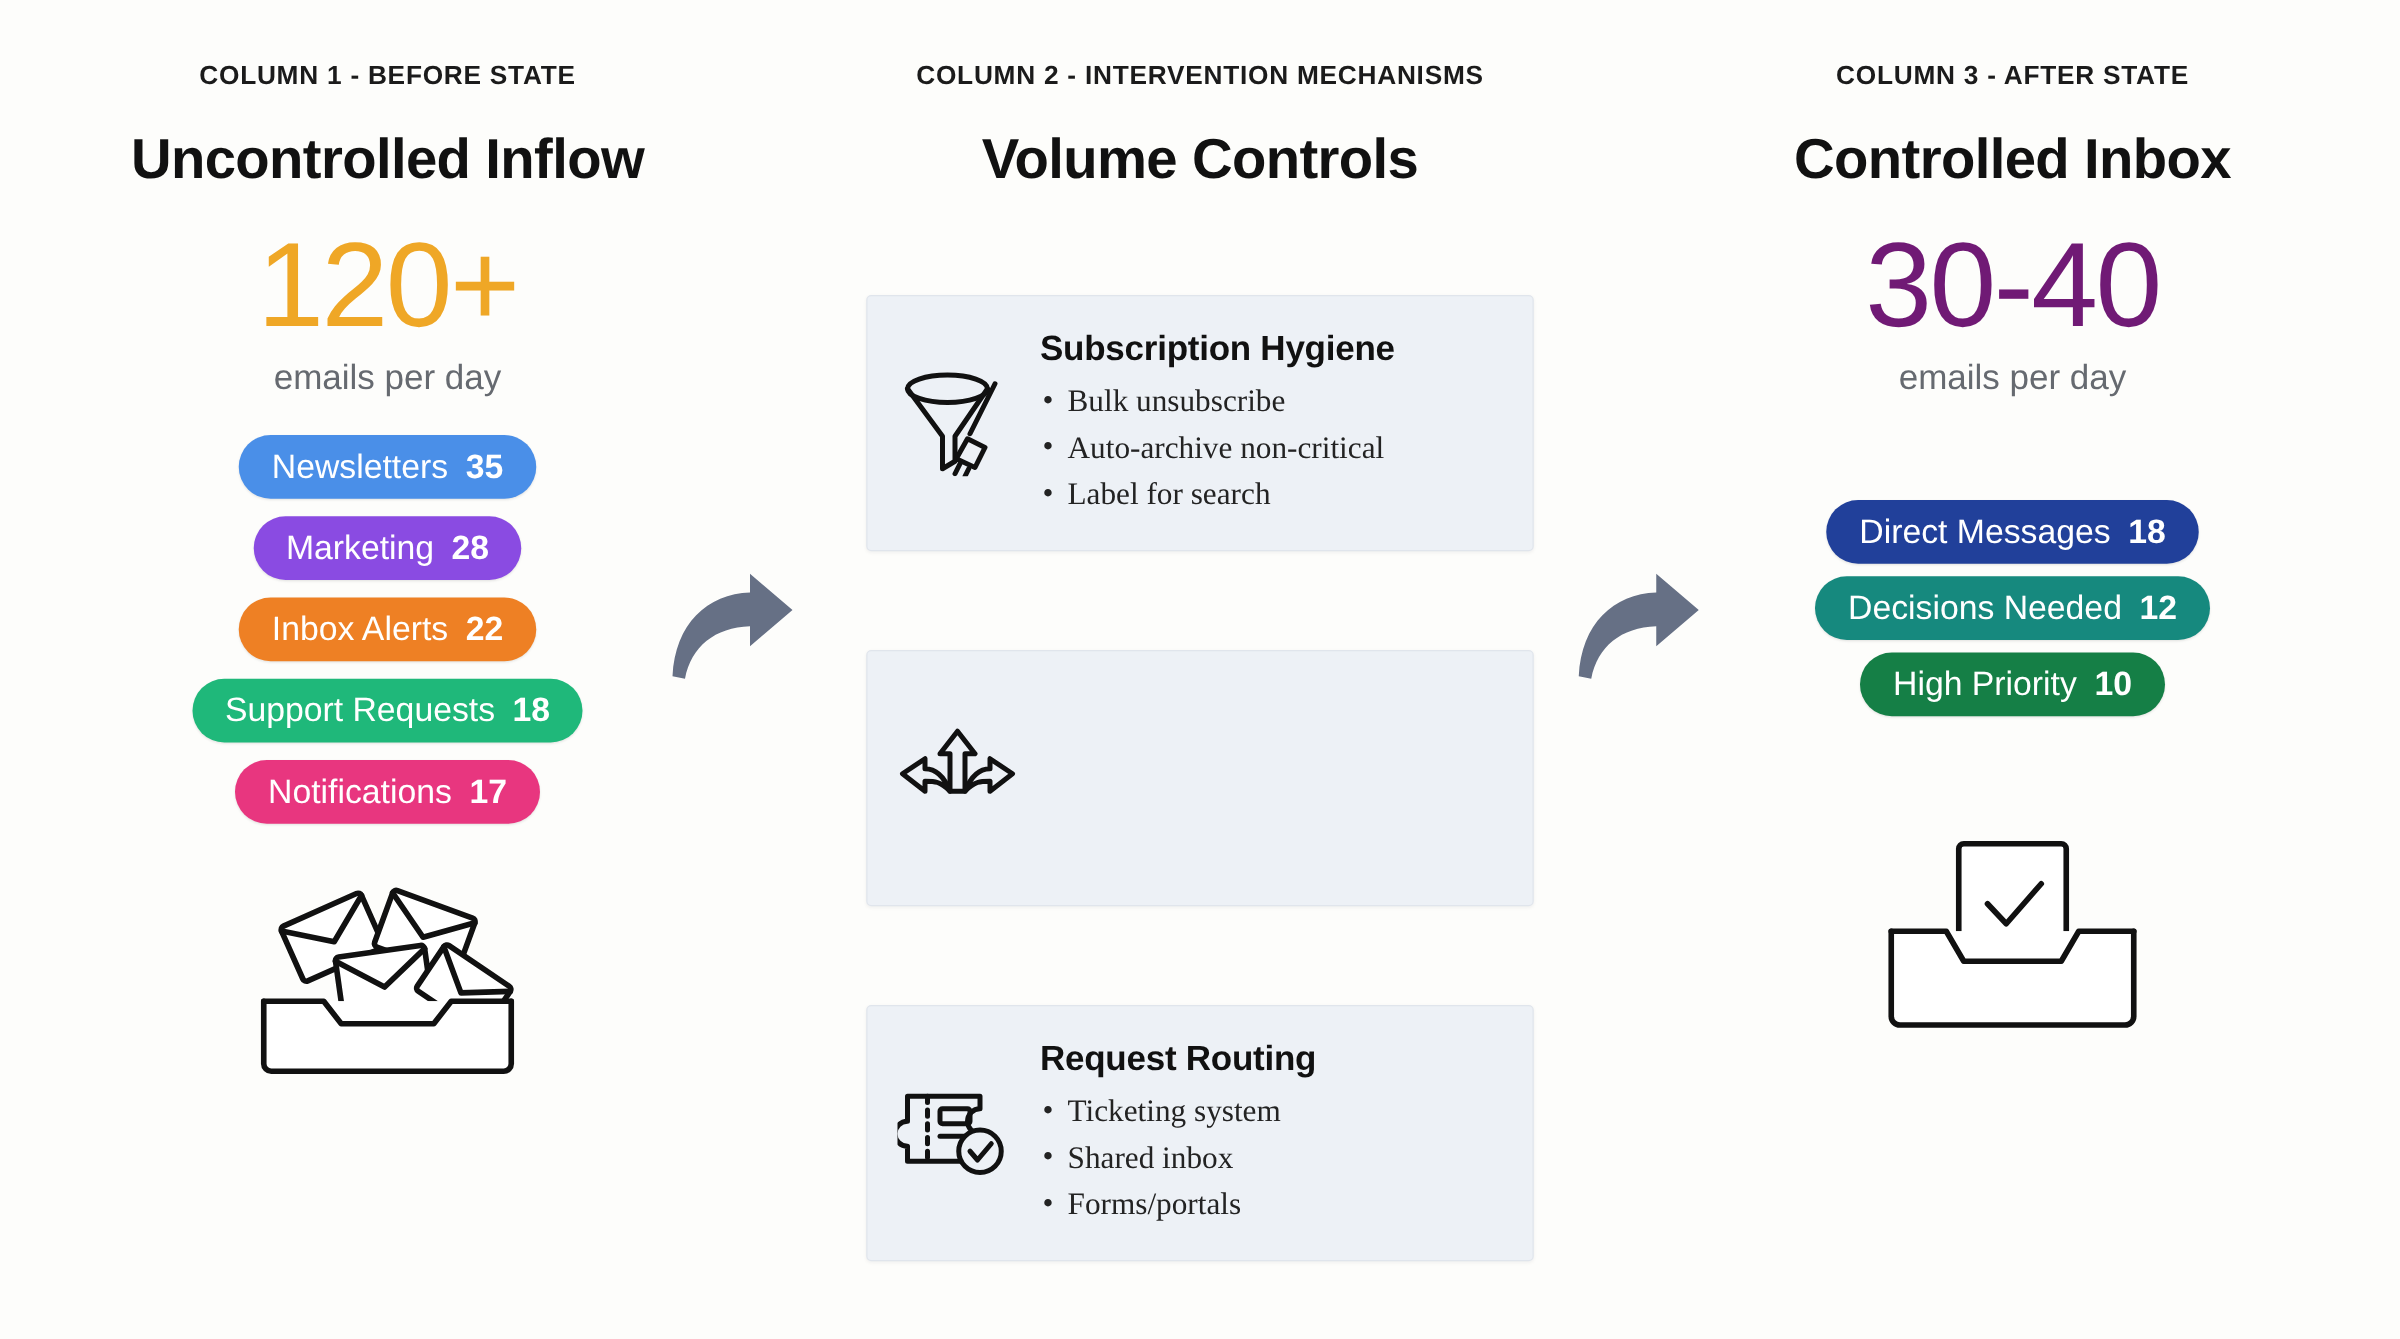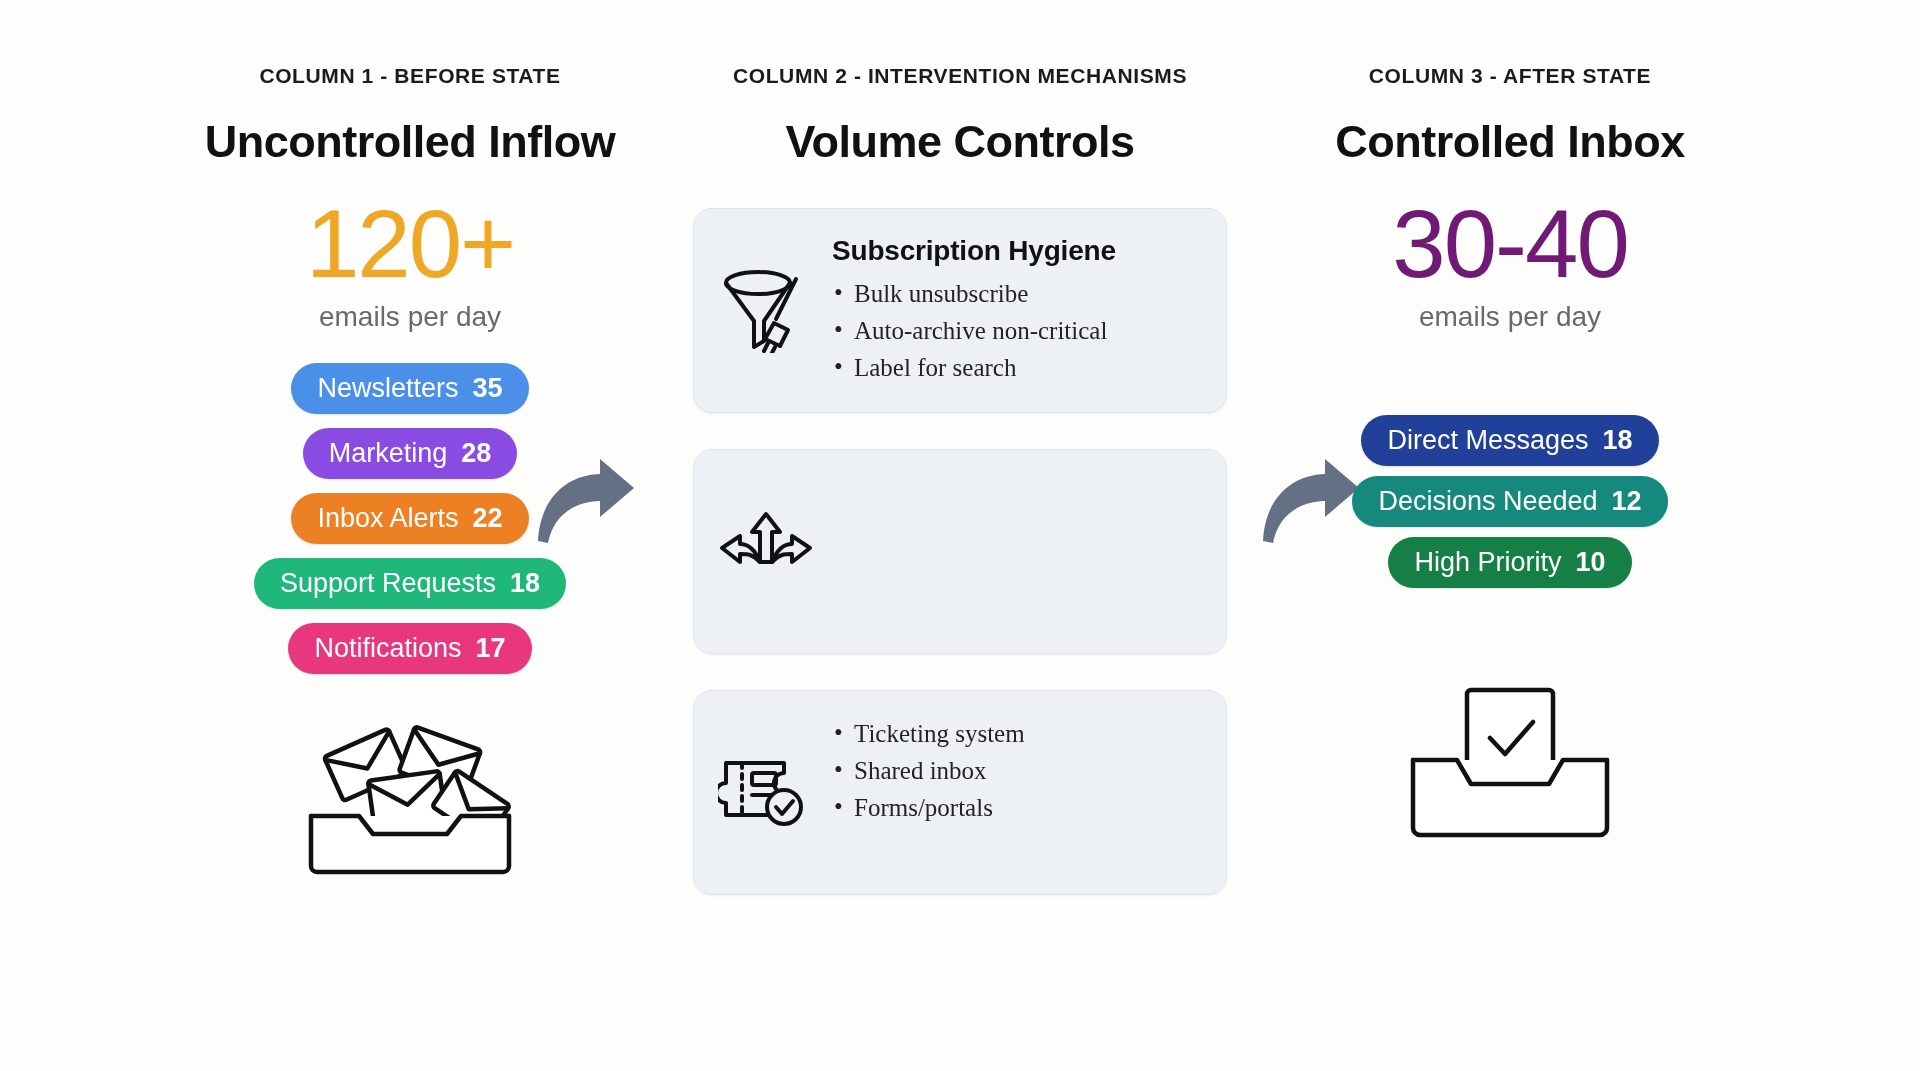--- a/index.html
+++ b/index.html
@@ -7,22 +7,22 @@
     width: 1920px; height: 1071px;
     background: #FDFDFB;
     font-family: "Liberation Sans", sans-serif;
     overflow: hidden;
   }
   .board {
     position: relative;
     width: 1920px; height: 943px;
     background: #FDFDFB;
     display: flex;
-    justify-content: center;
-    padding: 16px 40px;
+    justify-content: space-between;
+    padding: 1px 40px;
   }
 
   
   .col {
     position: relative;
     display: flex;
     flex-direction: column;
     align-items: center;
   }
   .col-side { width: 540px; padding-top: 48px; }
@@ -92,27 +92,28 @@
   .cards {
     display: flex;
     flex-direction: column;
     gap: 36px;
     width: 534px;
     margin-top: 14px;
   }
   .card {
     background: #EDF1F6;
     border: 1px solid #E0E5EC;
-    border-radius: 19px;
+    border-radius: 4px;
     padding: 22px 26px 24px 22px;
     display: flex;
     align-items: flex-start;
     gap: 16px;
     box-shadow: 0 1px 3px rgba(16,24,40,0.05);
     min-height: 205px;
+    margin-top: 43px;
   }
   .card-icon {
     flex: 0 0 100px;
     height: 100px;
     display: flex;
     align-items: center;
     justify-content: center;
     margin-top: 26px;
   }
   .card-body { flex: 1 1 auto; padding-top: 4px; }
@@ -271,20 +272,21 @@
           <svg width="96" height="80" viewBox="0 0 96 80" fill="none" stroke="#111" stroke-width="4" stroke-linecap="round" stroke-linejoin="round">
             <path d="M8 14 L66 14 L66 24 a10 10 0 0 0 0 20 L66 66 L8 66 L8 54 a10 10 0 0 1 0 -20 Z"></path>
             <path d="M24 14 L24 66" stroke-dasharray="5 6"></path>
             <rect x="34" y="24" width="24" height="12" rx="2"></rect>
             <path d="M34 46 L54 46"></path>
             <circle cx="66" cy="58" r="17" fill="#EDF1F6"></circle>
             <path d="M58 58 L64 65 L75 52"></path>
           </svg>
         </div>
         <div class="card-body">
+          <div class="card-title">Request Routing</div>
           <ul class="card-list">
             <li>Ticketing system</li>
             <li>Shared inbox</li>
             <li>Forms/portals</li>
           </ul>
         </div>
       </div>
 
     </div>
   </div>

